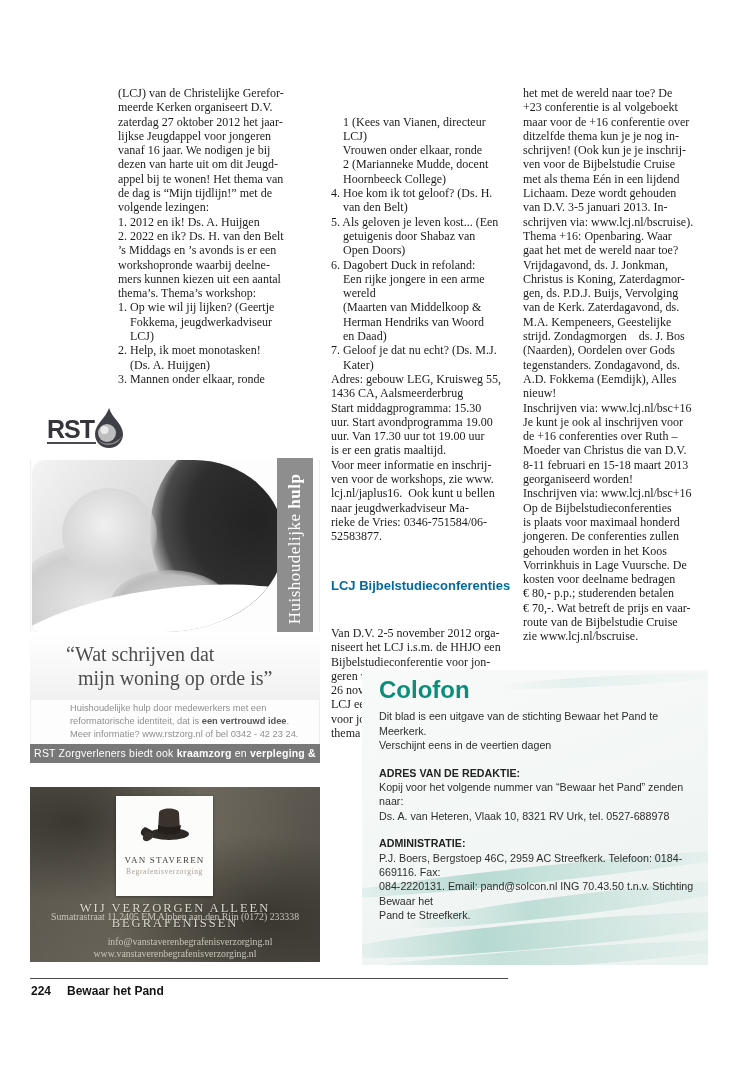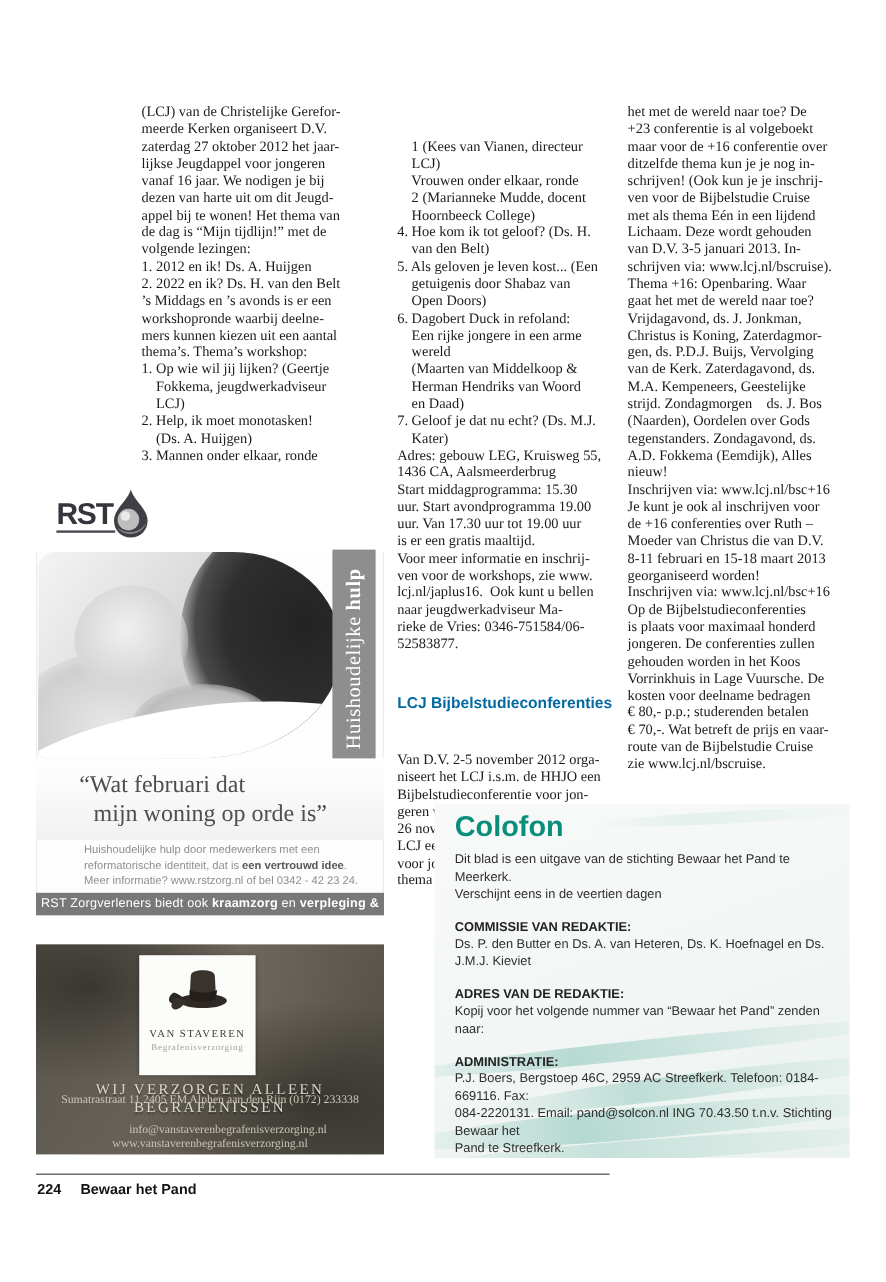--- a/index.html
+++ b/index.html
@@ -137,21 +137,21 @@
       <div class="blob ph-head"></div>
       <div class="blob ph-hands"></div>
       <div class="blob ph-swoosh"></div>
     </div>
 
     <div class="rst-banner">
       <span class="banner-text"><span>Huishoudelijke </span><b>hulp</b></span>
     </div>
 
     <div class="rst-quote">
-      <div class="q1">“Wat februari dat</div>
+      <div class="q1">“Wat schrijven dat</div>
       <div class="q2">mijn woning op orde is”</div>
     </div>
 
     <div class="rst-body">
       <div>Huishoudelijke hulp door medewerkers met een</div>
       <div><span>reformatorische identiteit, dat is </span><b>een vertrouwd idee</b><span>.</span></div>
       <div>Meer informatie? www.rstzorg.nl of bel 0342 - 42 23 24.</div>
     </div>
 
     <div class="rst-bar"><span>RST Zorgverleners biedt ook </span><b>kraamzorg</b><span> en </span><b>verpleging &amp; verzorging</b></div>
@@ -181,29 +181,24 @@
     <div class="band band2"></div>
     <div class="band band3"></div>
     <div class="band band4"></div>
     <div class="colofon-inner">
       <h2>Colofon</h2>
       <div class="c-intro">
           <div class="ln">Dit blad is een uitgave van de stichting Bewaar het Pand te Meerkerk.</div>
           <div class="ln">Verschijnt eens in de veertien dagen</div>
         </div>
       <div class="c-section">
-        <div class="c-label">COMMISSIE VAN REDAKTIE:</div>
-        <div>
-            <div class="ln">Ds. P. den Butter en Ds. A. van Heteren, Ds. K. Hoefnagel en Ds. J.M.J. Kieviet</div>
-          </div>
-      </div>
-      <div class="c-section">
         <div class="c-label">ADRES VAN DE REDAKTIE:</div>
         <div>
             <div class="ln">Kopij voor het volgende nummer van “Bewaar het Pand” zenden naar:</div>
+            <div class="ln">Ds. A. van Heteren, Vlaak 10, 8321 RV Urk, tel. 0527-688978</div>
           </div>
       </div>
       <div class="c-section">
         <div class="c-label">ADMINISTRATIE:</div>
         <div>
             <div class="ln">P.J. Boers, Bergstoep 46C, 2959 AC Streefkerk. Telefoon: 0184-669116. Fax:</div>
             <div class="ln">084-2220131. Email: pand@solcon.nl ING 70.43.50 t.n.v. Stichting Bewaar het</div>
             <div class="ln">Pand te Streefkerk.</div>
           </div>
       </div>

